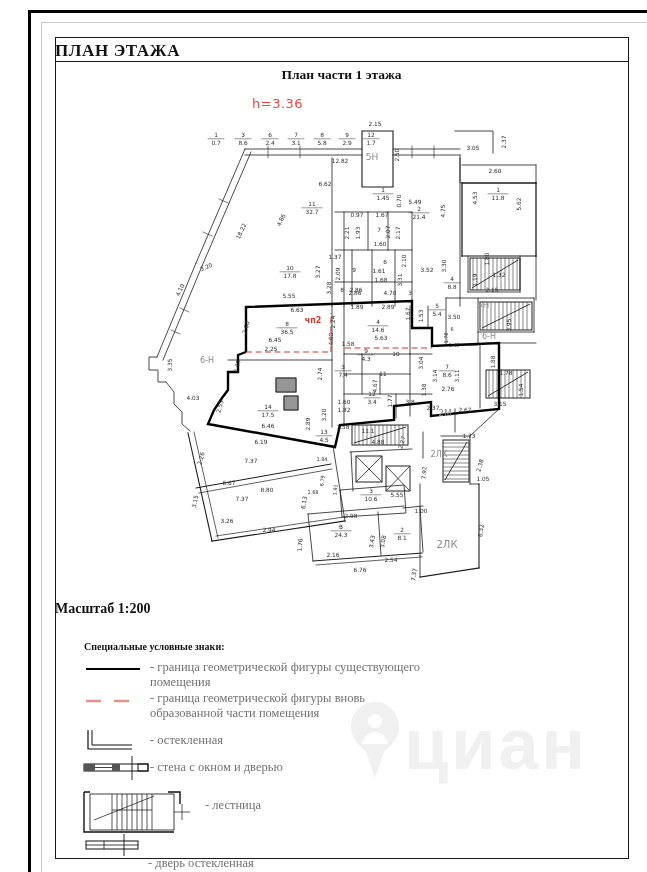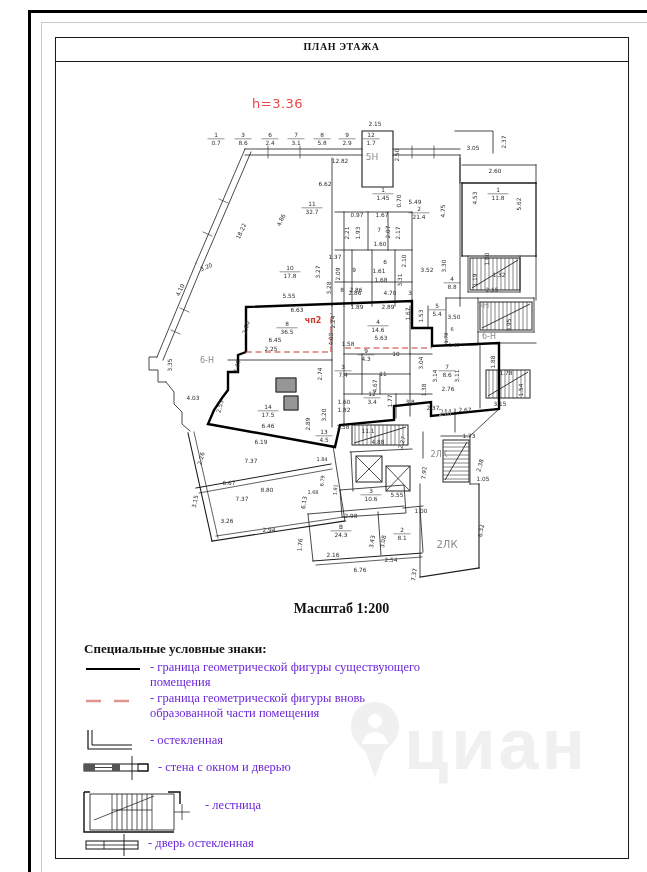--- a/index.html
+++ b/index.html
@@ -2,30 +2,30 @@
 <html><head>
 <meta charset="utf-8">
 <style>
   html,body{margin:0;padding:0;background:#fff;}
   .sheet{position:relative;width:647px;height:872px;background:#fff;overflow:hidden;
          font-family:"Liberation Serif",serif;color:#111;}
   .tline{position:absolute;background:#000;}
   .gline{position:absolute;background:#c9c9c9;}
   .frame{position:absolute;left:55px;top:37px;width:572px;height:820px;border:1.3px solid #1a1a1a;}
   .band-rule{position:absolute;left:55px;top:61px;width:573px;height:1px;background:#1a1a1a;}
-  .title{position:absolute;left:55px;top:41px;width:573px;text-align:center;
-         font-weight:bold;font-size:10px;letter-spacing:.6px;}
+  .title{position:absolute;left:55px;top:41px;width:573px;
+         font-weight:bold;font-size:17px;letter-spacing:.6px;}
   .subtitle{position:absolute;left:55px;top:67px;width:573px;text-align:center;
          font-weight:bold;font-size:13.5px;}
   .hnote{position:absolute;left:252px;top:96px;font-family:"DejaVu Sans",sans-serif;
          font-size:13px;color:#ef4444;letter-spacing:.5px;}
-  .scale{position:absolute;left:55px;top:601px;width:573px;text-align:center;
+  .scale{position:absolute;left:55px;top:601px;width:573px;
          font-weight:bold;font-size:14px;}
-  .legend-head{position:absolute;left:84px;top:641px;font-weight:bold;font-size:13px;}
-  .ltext{position:absolute;font-size:12.5px;line-height:15px;color:#6d28d9;}
+  .legend-head{position:absolute;left:84px;top:641px;font-weight:bold;font-size:10px;}
+  .ltext{position:absolute;font-size:12.5px;line-height:15px;color:#737373;}
   .lsym{position:absolute;}
   svg{display:block;}
   #plan-svg{position:absolute;left:0;top:0;}
   .watermark{position:absolute;left:346px;top:698px;display:flex;align-items:flex-end;
              pointer-events:none;}
   .wm-text{font-family:"Liberation Sans",sans-serif;font-weight:bold;font-size:72px;
            color:#f0f0f0;letter-spacing:3px;line-height:80px;}
 </style>
 </head>
 <body>
@@ -33,20 +33,21 @@
 <div class="sheet">
 
   <div class="tline" style="left:28px;top:10px;width:619px;height:3px;"></div>
   <div class="tline" style="left:28px;top:10px;width:3px;height:862px;"></div>
   <div class="gline" style="left:41px;top:22px;width:606px;height:1px;"></div>
   <div class="gline" style="left:41px;top:22px;width:1px;height:850px;"></div>
   <div class="frame"></div>
   <div class="band-rule"></div>
 
   <div class="title">ПЛАН ЭТАЖА</div>
+  <div class="subtitle">План части 1 этажа</div>
   <div class="hnote">h=3.36</div>
 
   <div class="watermark">
     <svg width="58" height="86" viewBox="0 0 58 86">
       <path d="M29 4 C15 4 5 15 5 29 C5 41 13 47 20 54 L29 80 L38 54 C45 47 53 41 53 29 C53 15 43 4 29 4 Z
                M29 16 a7 7 0 1 1 0 14 a7 7 0 1 1 0 -14 Z
                M29 34 c7 0 12 5 13 12 l-26 0 c1 -7 6 -12 13 -12 Z" fill="#f0f0f0" fill-rule="evenodd"></path>
     </svg>
     <span class="wm-text">циан</span>
   </div>
@@ -516,21 +517,21 @@
 
     <div>
       <svg class="lsym" style="left:82px;top:754px;" width="74" height="28">
         <rect x="2" y="10" width="64" height="7" fill="none" stroke="#111" stroke-width="1"></rect>
         <rect x="2" y="10" width="11" height="7" fill="#555"></rect>
         <rect x="30" y="10" width="8" height="7" fill="#555"></rect>
         <line x1="13" y1="13.5" x2="30" y2="13.5" stroke="#111" stroke-width="0.8"></line>
         <line x1="50" y1="2" x2="50" y2="26" stroke="#111" stroke-width="0.9"></line>
         <rect x="56" y="10" width="10" height="7" fill="none" stroke="#111" stroke-width="1"></rect>
       </svg>
-      <div class="ltext" style="left:150px;top:760px;width:250px;margin-left:8px;">- стена с окном и дверью</div>
+      <div class="ltext" style="left:150px;top:760px;width:250px;">- стена с окном и дверью</div>
     </div>
 
     <div>
       <svg class="lsym" style="left:82px;top:784px;" width="110" height="52">
         <path d="M2,8 V48 H92 M2,8 H8 M86,8 H98 V20" fill="none" stroke="#111" stroke-width="1.4"></path>
         <rect x="8" y="10" width="84" height="36" fill="none" stroke="#111" stroke-width="0.8"></rect>
         <g stroke="#111" stroke-width="0.7">
           <line x1="30" y1="10" x2="30" y2="46"></line>
             <line x1="35" y1="10" x2="35" y2="46"></line>
           <line x1="40" y1="10" x2="40" y2="46"></line>
@@ -549,17 +550,17 @@
       <div class="ltext" style="left:205px;top:798px;width:200px;">- лестница</div>
     </div>
 
     <div>
       <svg class="lsym" style="left:84px;top:832px;" width="64" height="26">
         <rect x="2" y="9" width="52" height="8" fill="none" stroke="#111" stroke-width="1"></rect>
         <line x1="2" y1="13" x2="54" y2="13" stroke="#111" stroke-width="0.8"></line>
         <line x1="20" y1="9" x2="20" y2="17" stroke="#111" stroke-width="0.8"></line>
         <line x1="40" y1="2" x2="40" y2="24" stroke="#111" stroke-width="0.9"></line>
       </svg>
-      <div class="ltext" style="left:148px;top:836px;width:220px;">- дверь остекленная</div>
+      <div class="ltext" style="left:148px;top:856px;width:220px;">- дверь остекленная</div>
     </div>
   </div>
 
 </div>
 
 </body></html>

